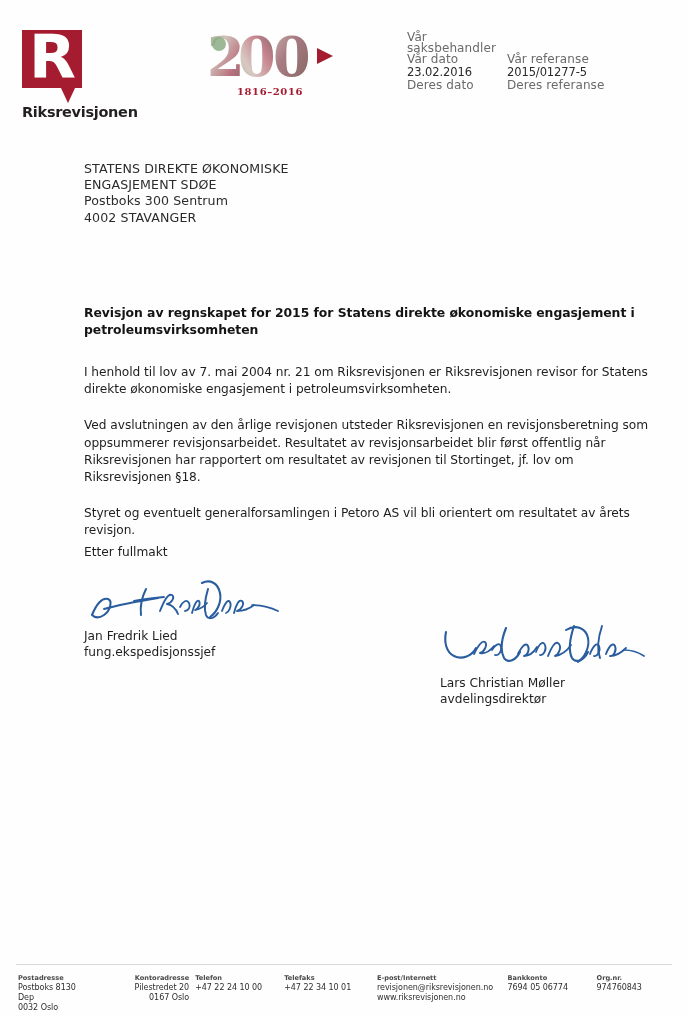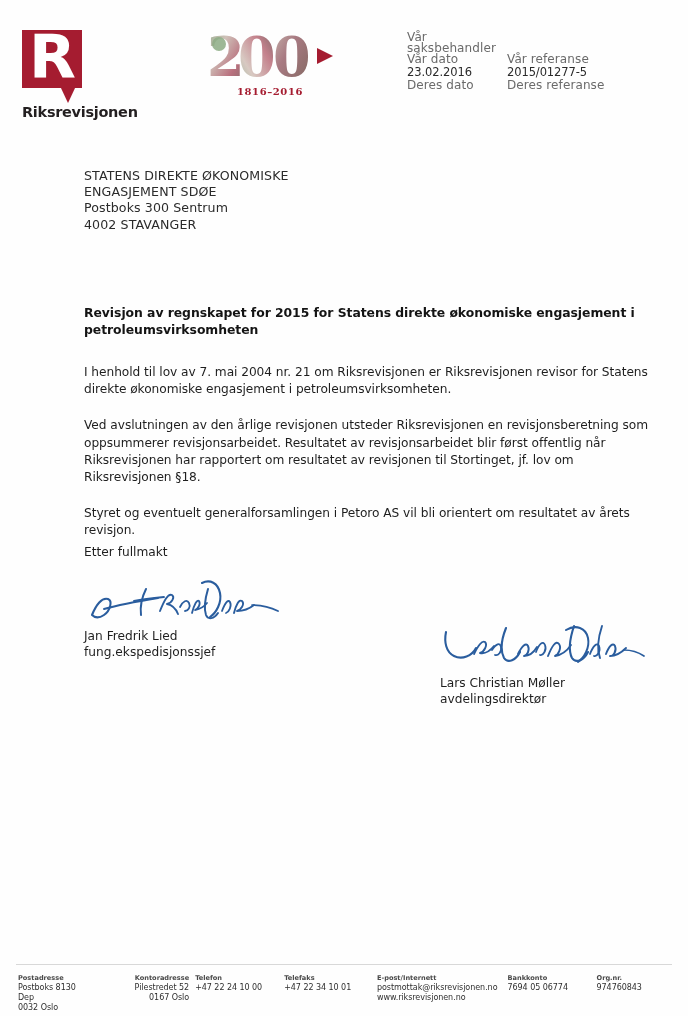--- a/index.html
+++ b/index.html
@@ -117,21 +117,21 @@
     font-size: 11.5px;
     color: #2a2a2a;
     line-height: 15px;
     letter-spacing: -0.1px;
   }
 
   
   .address {
     position: absolute;
     left: 84px;
-    top: 168px;
+    top: 161px;
     font-size: 12.6px;
     line-height: 16.2px;
     color: #2b2b2b;
     letter-spacing: 0.1px;
   }
 
   
   .content {
     position: absolute;
     left: 84px;
@@ -372,34 +372,34 @@
 
   <div class="footer-rule"></div>
   <div class="footer">
     <div class="f-col c1">
       <div class="f-label">Postadresse</div>
       <div class="f-line">Postboks 8130 Dep</div>
       <div class="f-line">0032 Oslo</div>
     </div>
     <div class="f-col c2">
       <div class="f-label">Kontoradresse</div>
-      <div class="f-line">Pilestredet 52</div>
+      <div class="f-line">Pilestredet 20</div>
       <div class="f-line">0167 Oslo</div>
     </div>
     <div class="f-col c3">
       <div class="f-label">Telefon</div>
       <div class="f-line">+47 22 24 10 00</div>
     </div>
     <div class="f-col c4">
       <div class="f-label">Telefaks</div>
       <div class="f-line">+47 22 34 10 01</div>
     </div>
     <div class="f-col c5">
       <div class="f-label">E-post/Internett</div>
-      <div class="f-line">postmottak@riksrevisjonen.no</div>
+      <div class="f-line">revisjonen@riksrevisjonen.no</div>
       <div class="f-line">www.riksrevisjonen.no</div>
     </div>
     <div class="f-col c6">
       <div class="f-label">Bankkonto</div>
       <div class="f-line">7694 05 06774</div>
     </div>
     <div class="f-col c7">
       <div class="f-label">Org.nr.</div>
       <div class="f-line">974760843</div>
     </div>

